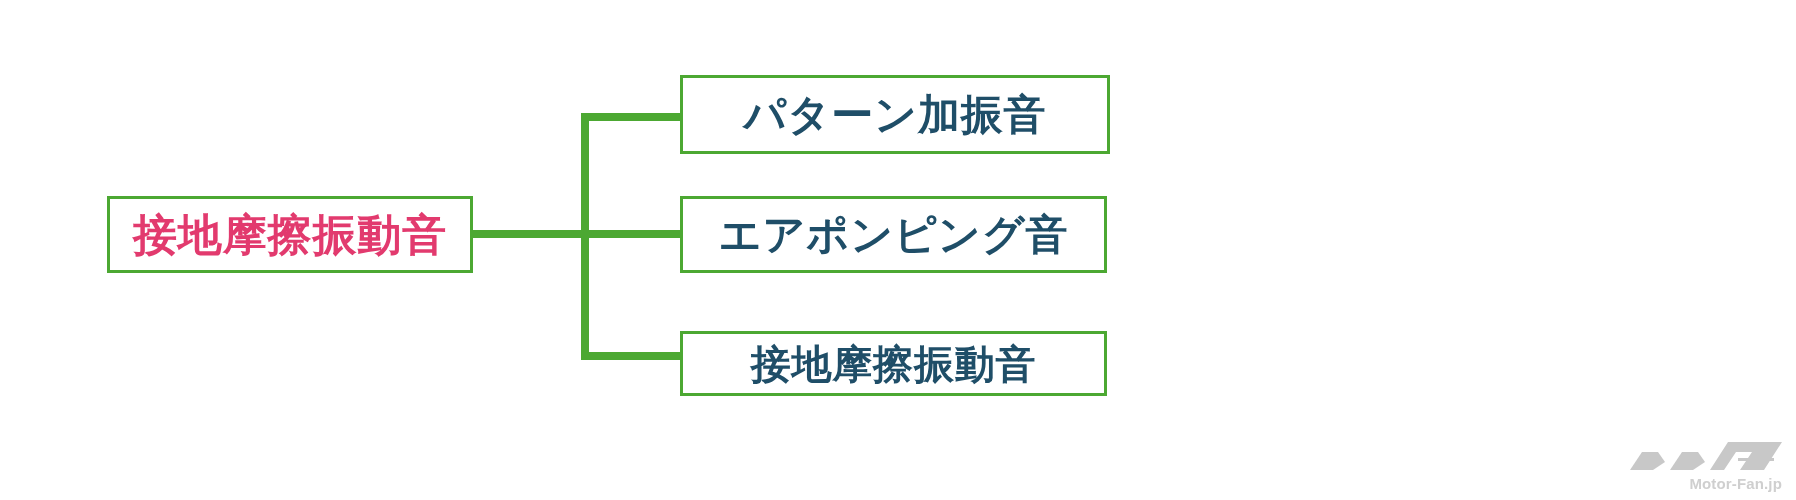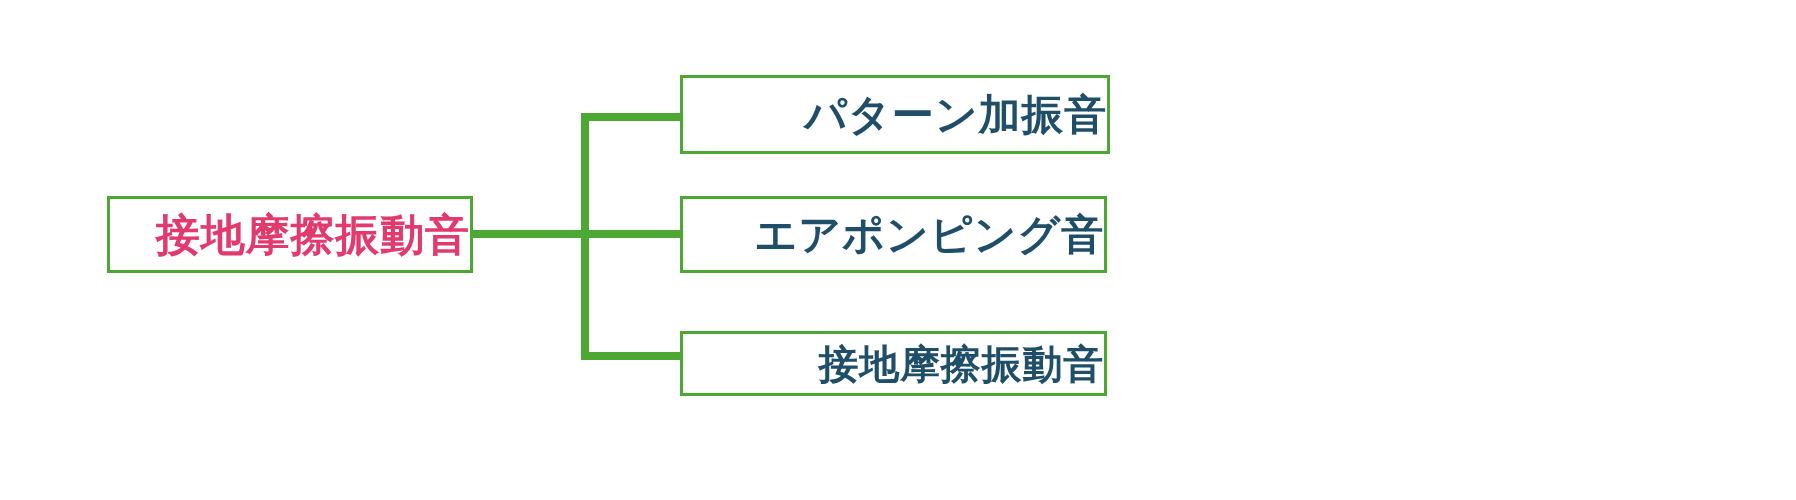--- a/index.html
+++ b/index.html
@@ -19,21 +19,21 @@
   }
 
   
   .node {
     position: absolute;
     box-sizing: border-box;
     background: #ffffff;
     border: 3px solid #4ca832;
     display: flex;
     align-items: center;
-    justify-content: flex-end;
+    justify-content: center;
     white-space: nowrap;
   }
   .node-label {
     font-weight: 700;
     letter-spacing: 0.02em;
     line-height: 1;
   }
 
   #root-node {
     left: 107px;
@@ -161,14 +161,25 @@
   </div>
 
   <div class="node child" id="child-node-2">
     <span class="node-label">接地摩擦振動音</span>
   </div>
 
   <div class="node child" id="child-node-1">
     <span class="node-label">エアポンピング音</span>
   </div>
 
+  <div id="watermark">
+    <svg id="watermark-mark" viewBox="0 0 170 42">
+      <g fill="#c8c8c8">
+        <path d="M18 42 L30 24 L46 24 L53 34 L41 42 Z"></path>
+        <path d="M58 42 L70 24 L86 24 L93 34 L81 42 Z"></path>
+        <path d="M98 42 L116 14 L170 14 L152 42 L128 42 L140 24 L124 24 L112 42 Z"></path>
+        <rect x="126" y="30" width="36" height="3"></rect>
+      </g>
+    </svg>
+    <div id="watermark-text">Motor-Fan.jp</div>
+  </div>
 
 </div>
 
 </body></html>

